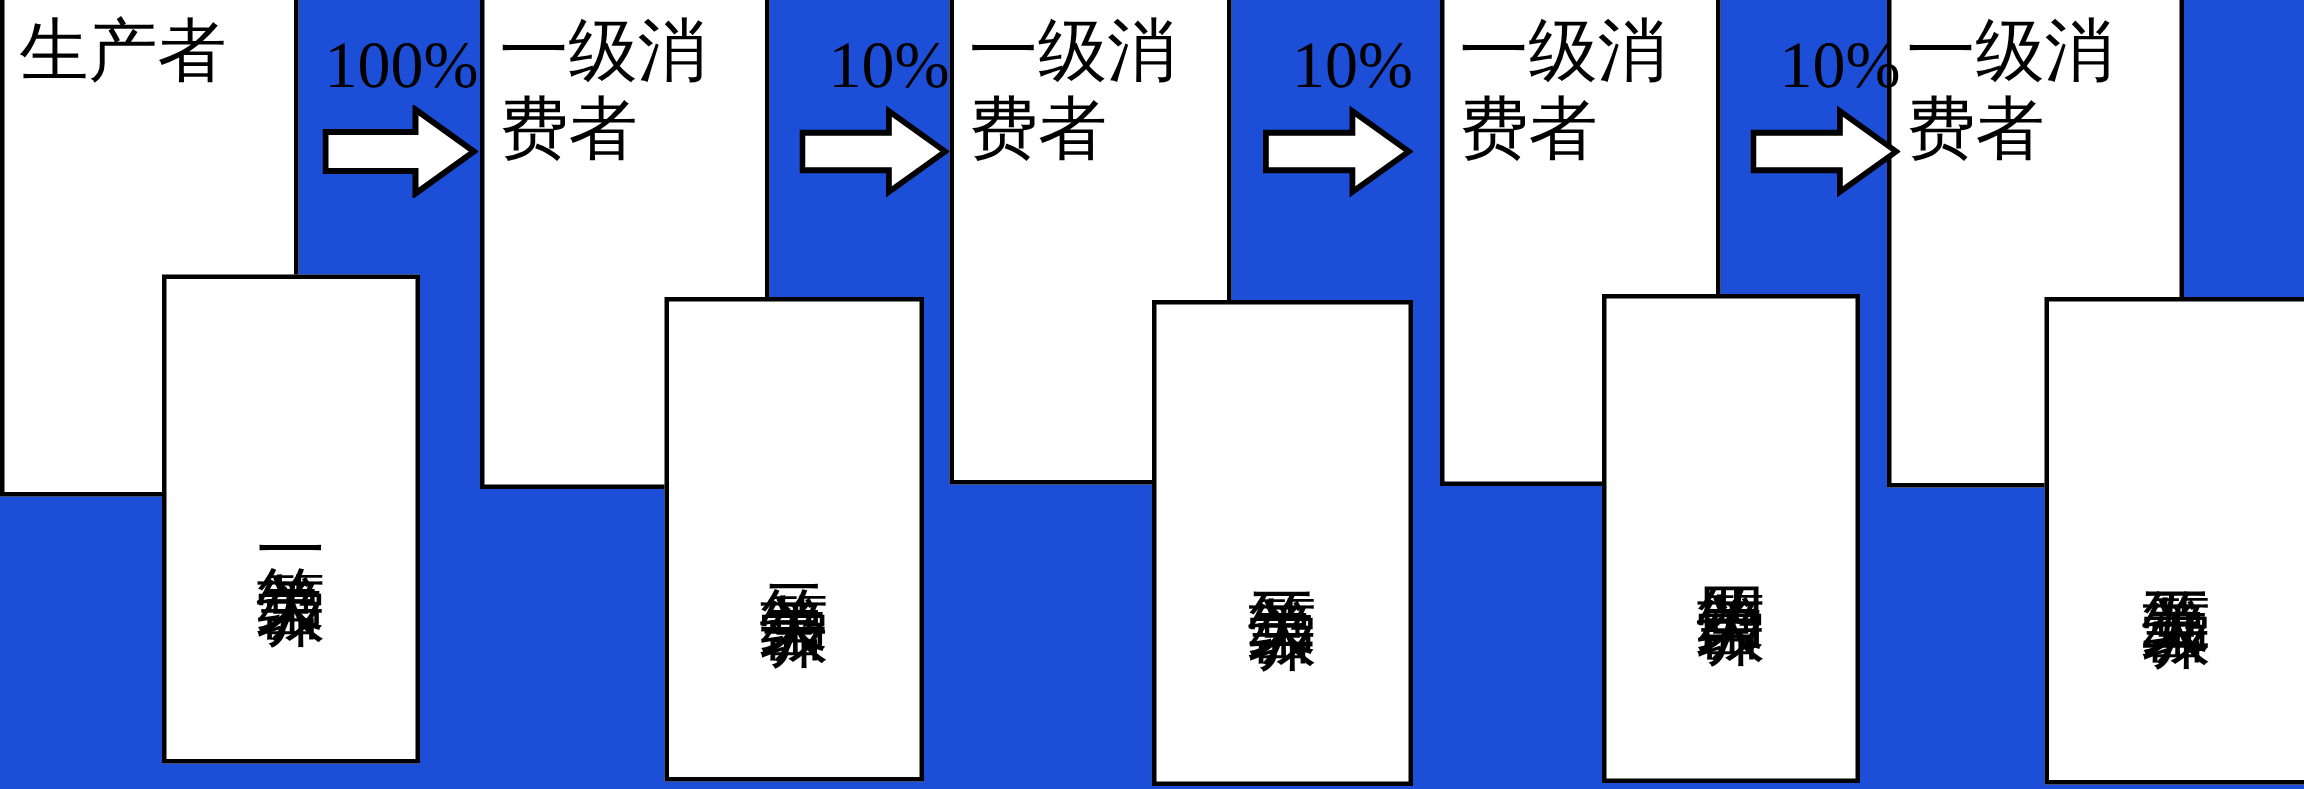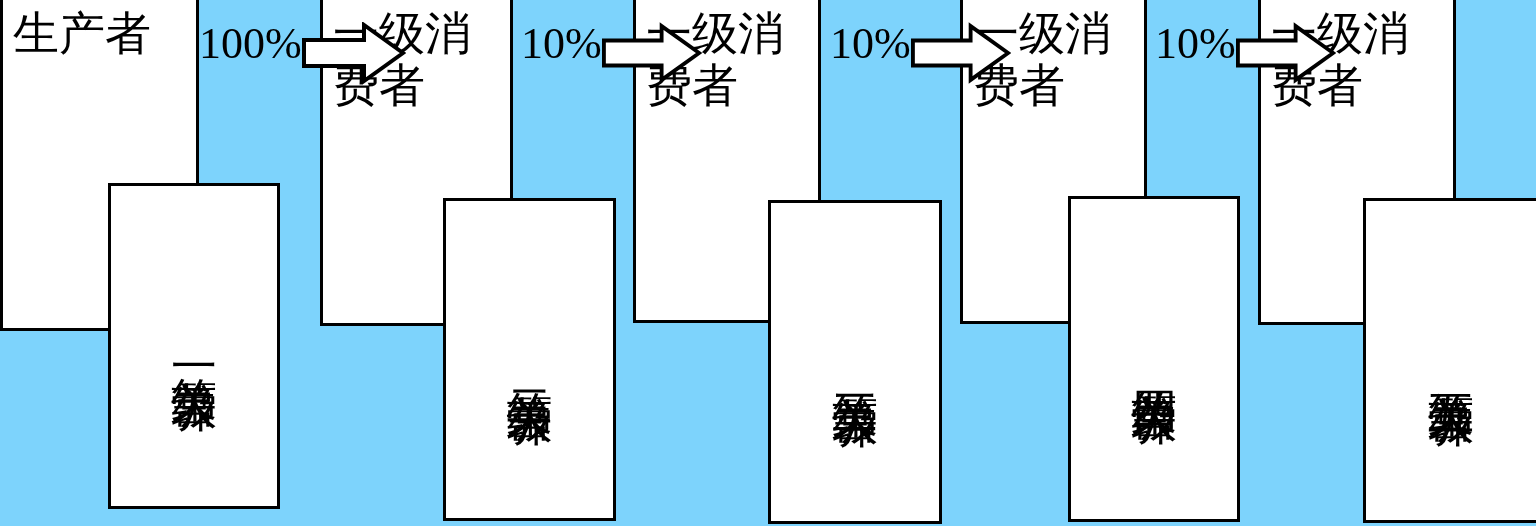--- a/index.html
+++ b/index.html
@@ -9,21 +9,21 @@
   }
   body {
     font-family: "Liberation Serif", "DejaVu Serif", serif;
     color: #000000;
   }
 
   #canvas {
     position: relative;
     width: 1536px;
     height: 526px;
-    background: #7dd3fc;
+    background: #1d4ed8;
     overflow: hidden;
   }
 
   
   .box {
     position: absolute;
     box-sizing: border-box;
     border: 3px solid #000000;
     background: #ffffff;
   }
@@ -68,22 +68,22 @@
     line-height: 1.04;
     letter-spacing: 2px;
     white-space: nowrap;
   }
 
   
   .arrow-group {
     position: absolute;
     z-index: 3;
     display: flex;
-    flex-direction: row;
-    align-items: flex-start;
+    flex-direction: column;
+    align-items: flex-end;
   }
   .arrow-pct {
     font-size: 44px;
     line-height: 1;
     white-space: nowrap;
     margin-bottom: 4px;
   }
   .arrow-glyph {
     display: block;
   }

